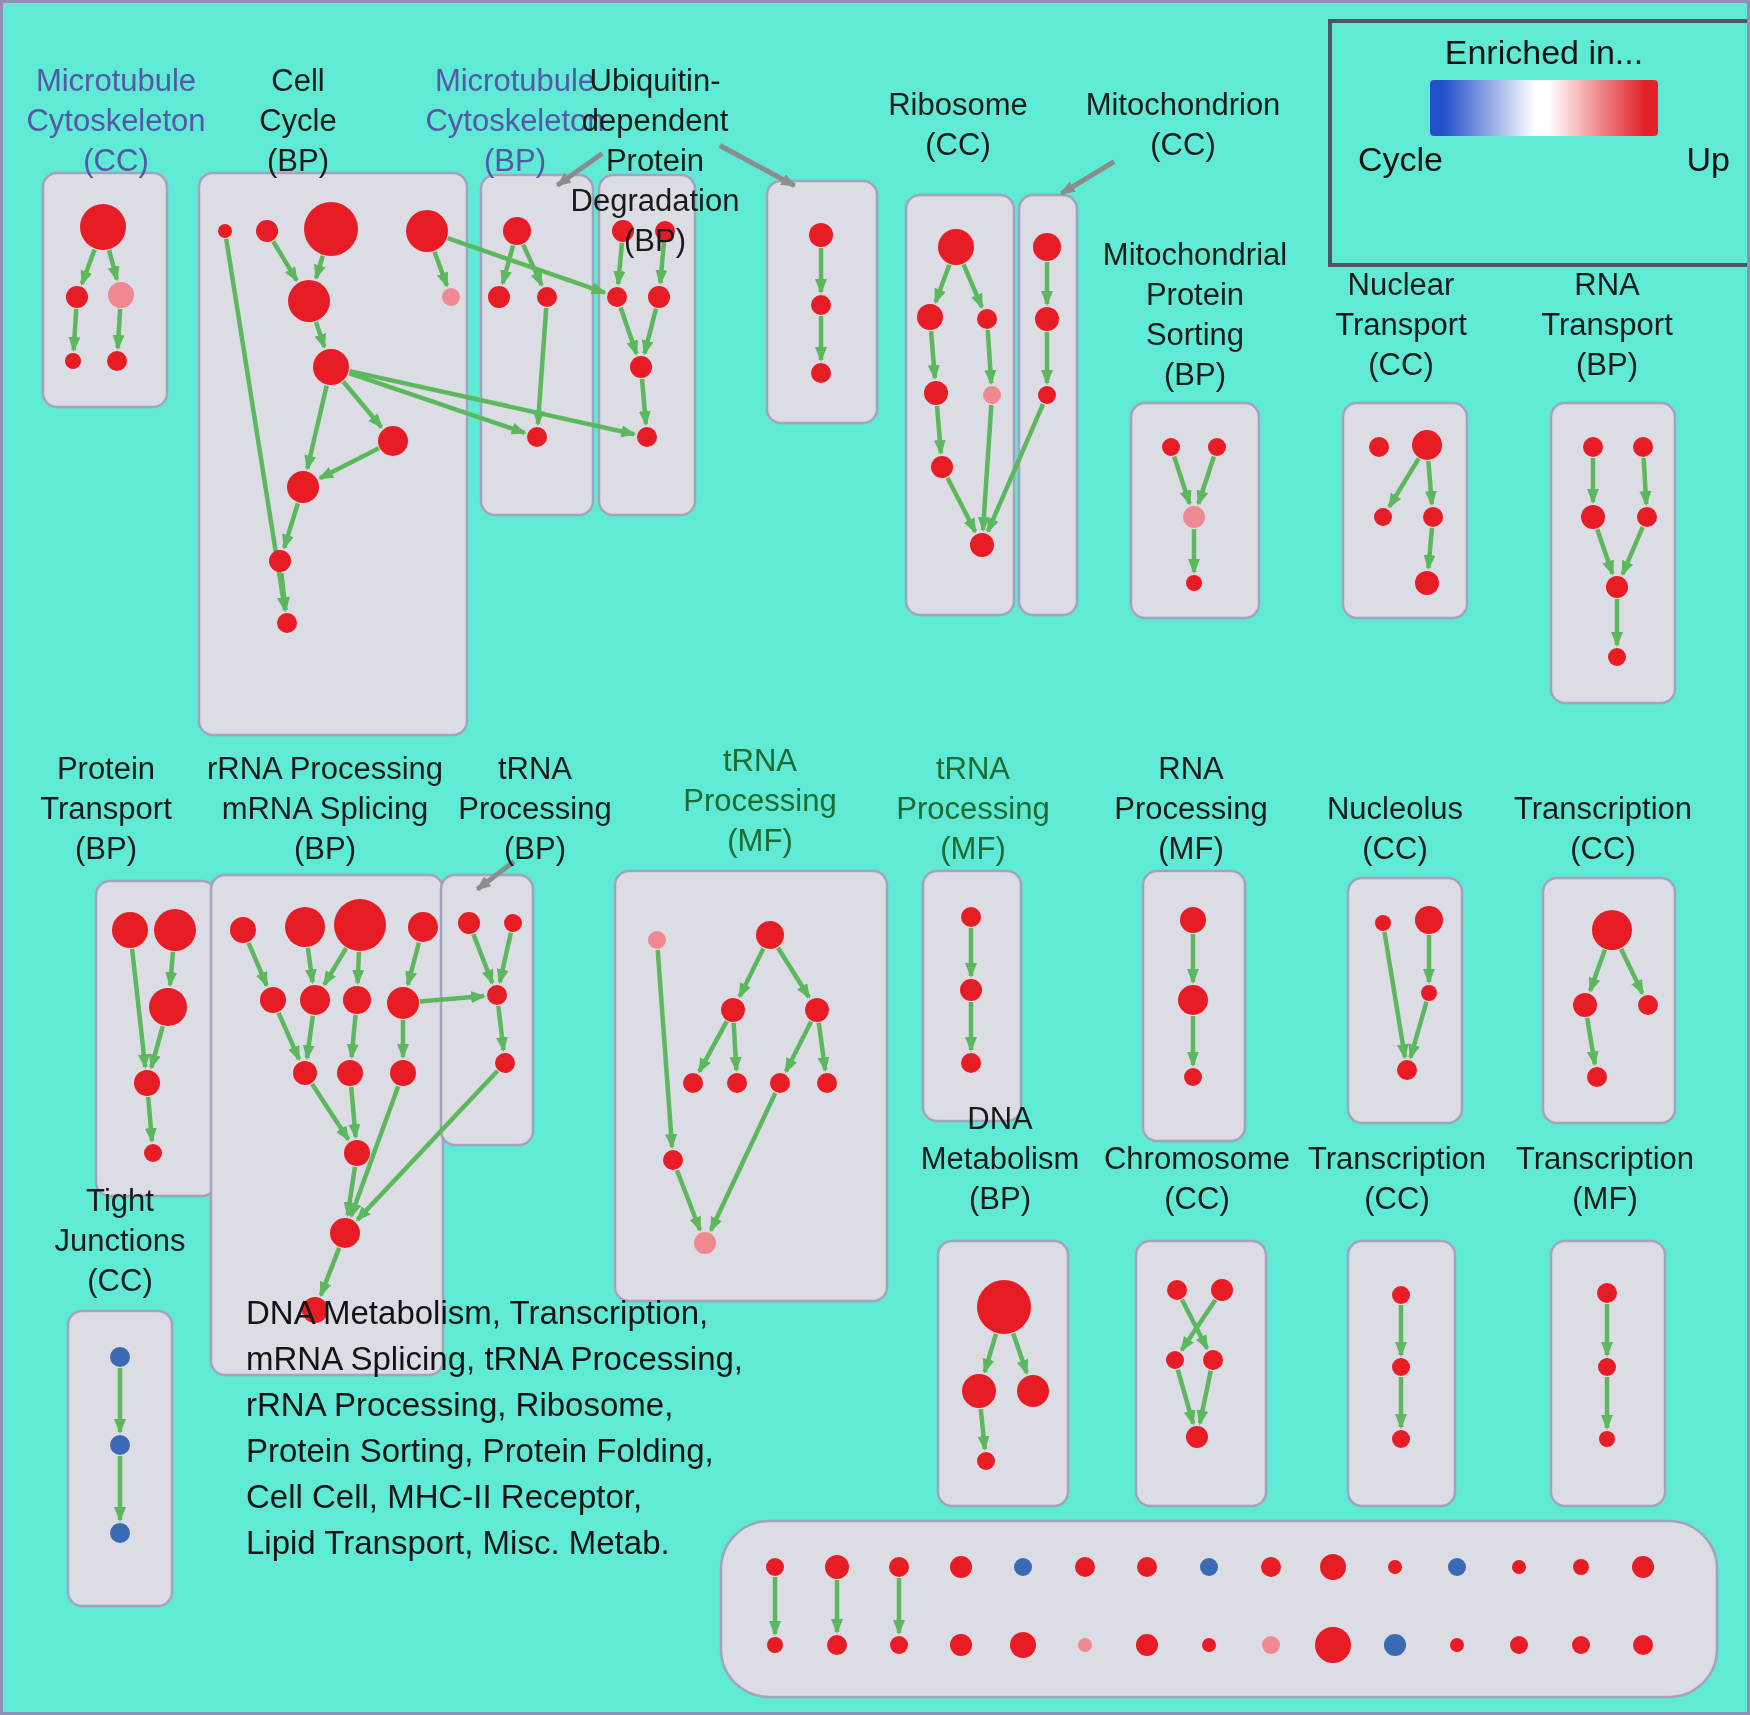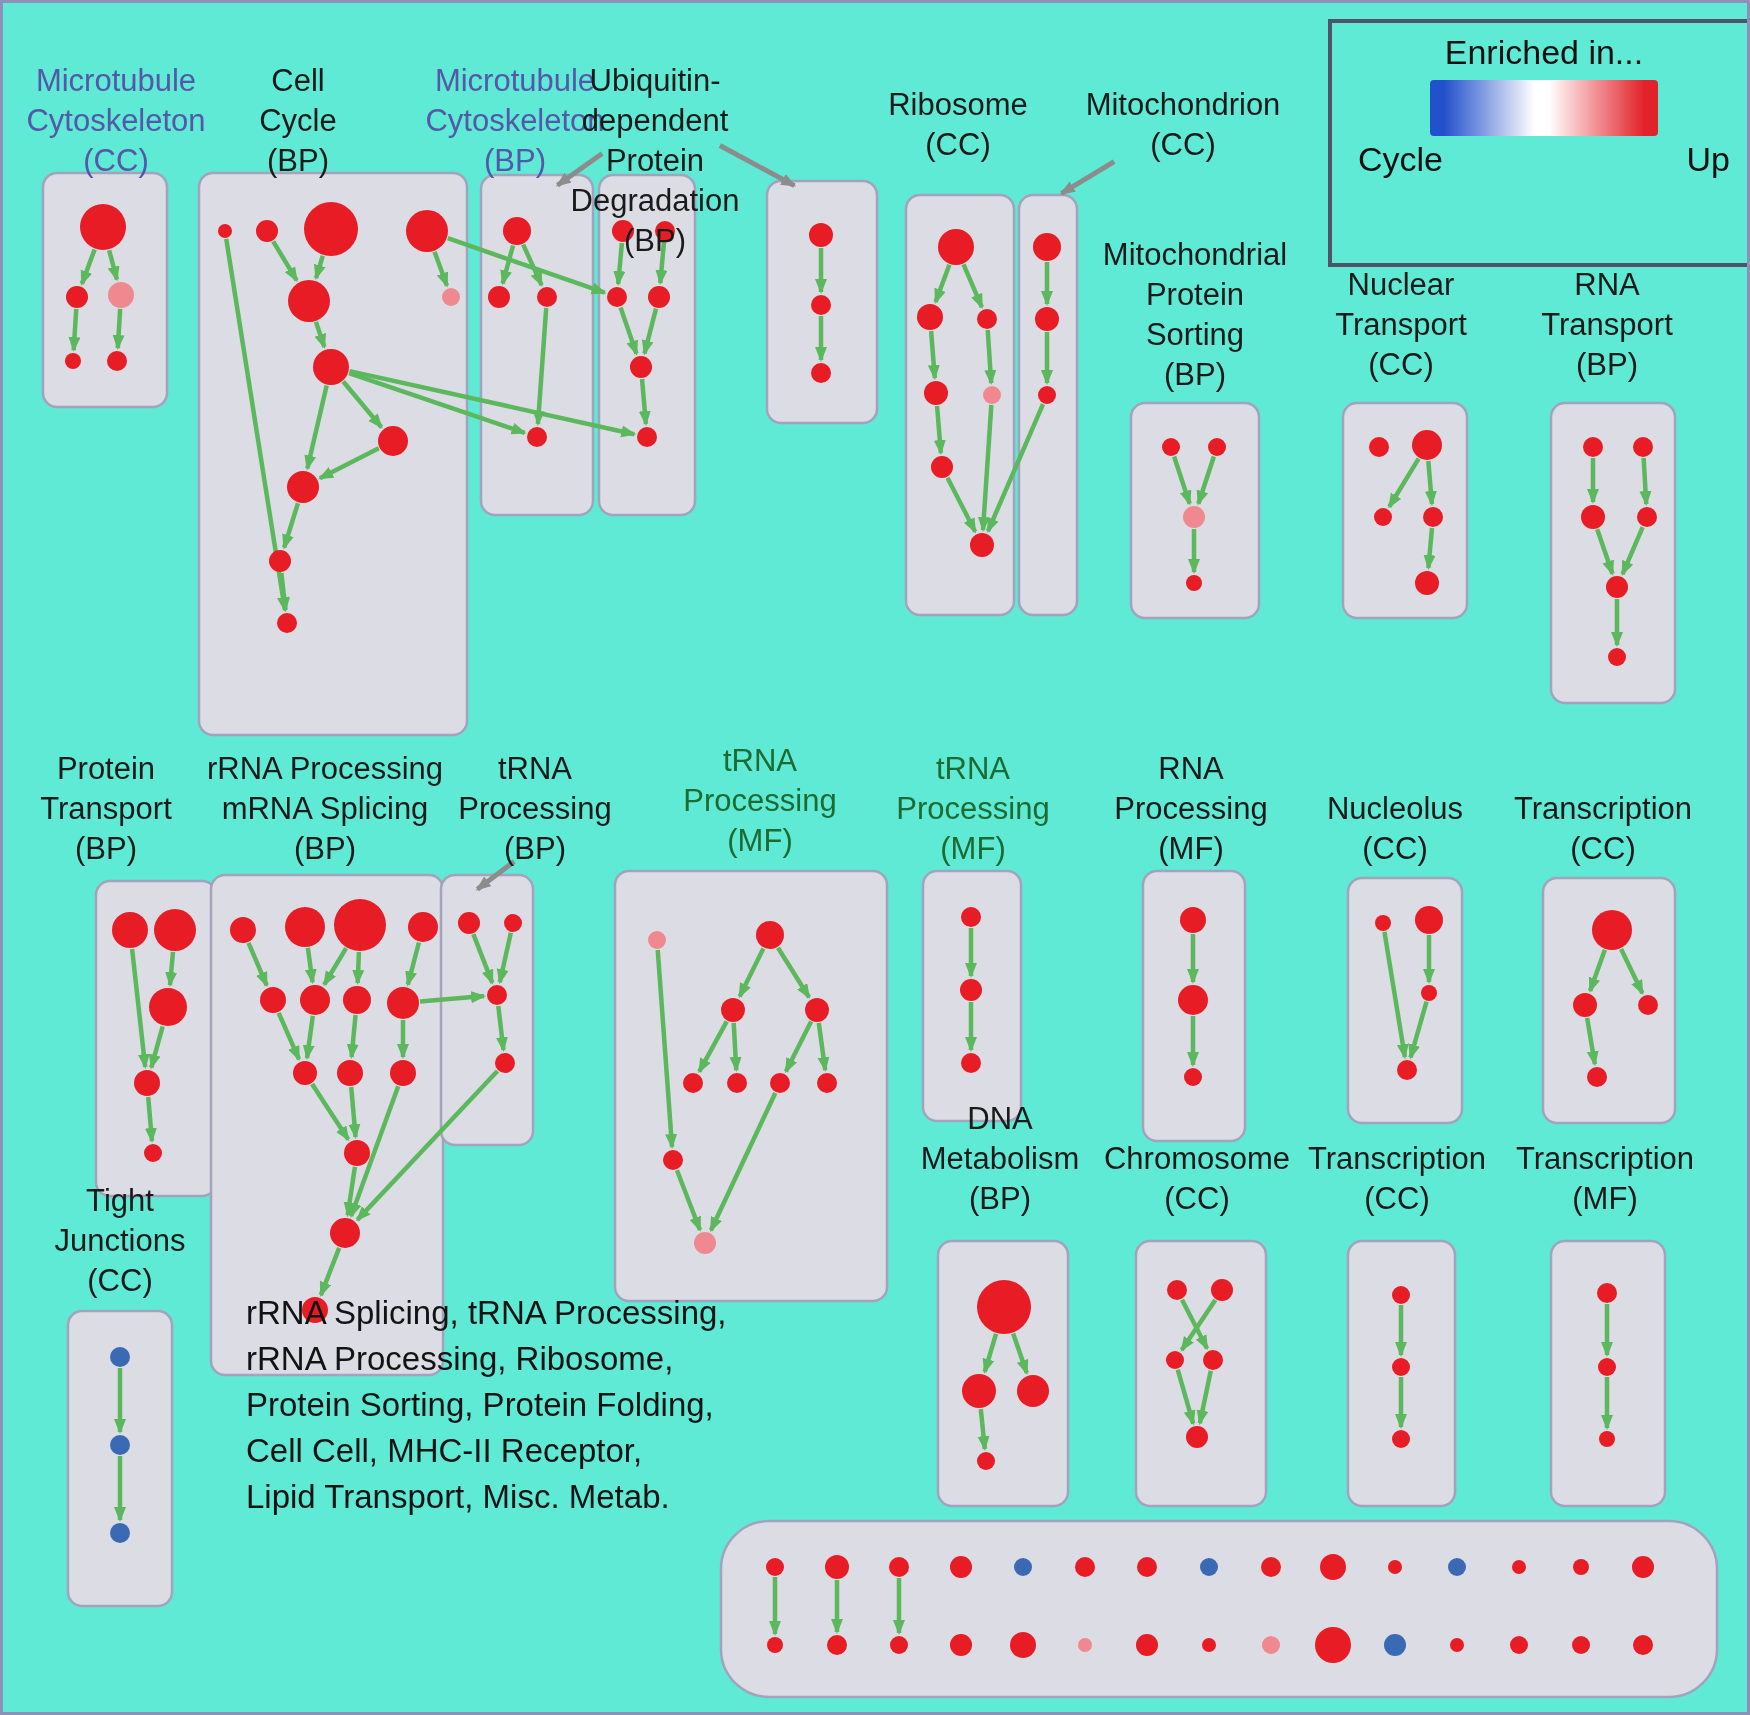--- a/index.html
+++ b/index.html
@@ -347,20 +347,21 @@
   <div class="legend">
     <div class="legend-title">Enriched in...</div>
     <div class="legend-gradient" style="background: linear-gradient(90deg, rgb(35, 80, 203) 0%, rgb(35, 80, 203) 6%, rgb(255, 255, 255) 46%, rgb(255, 255, 255) 52%, rgb(226, 34, 42) 94%, rgb(226, 34, 42) 100%);"></div>
     <div class="legend-updown">
       <span>Cycle</span>
       <span>Up</span>
     </div>
   </div>
 
   <div class="misc-note">
-    <div>rRNA Splicing, tRNA Processing,</div>
+    <div>DNA Metabolism, Transcription,</div>
+    <div>mRNA Splicing, tRNA Processing,</div>
     <div>rRNA Processing, Ribosome,</div>
     <div>Protein Sorting, Protein Folding,</div>
     <div>Cell Cell, MHC-II Receptor,</div>
     <div>Lipid Transport, Misc. Metab.</div>
   </div>
 
 </div>
 
 </body></html>

